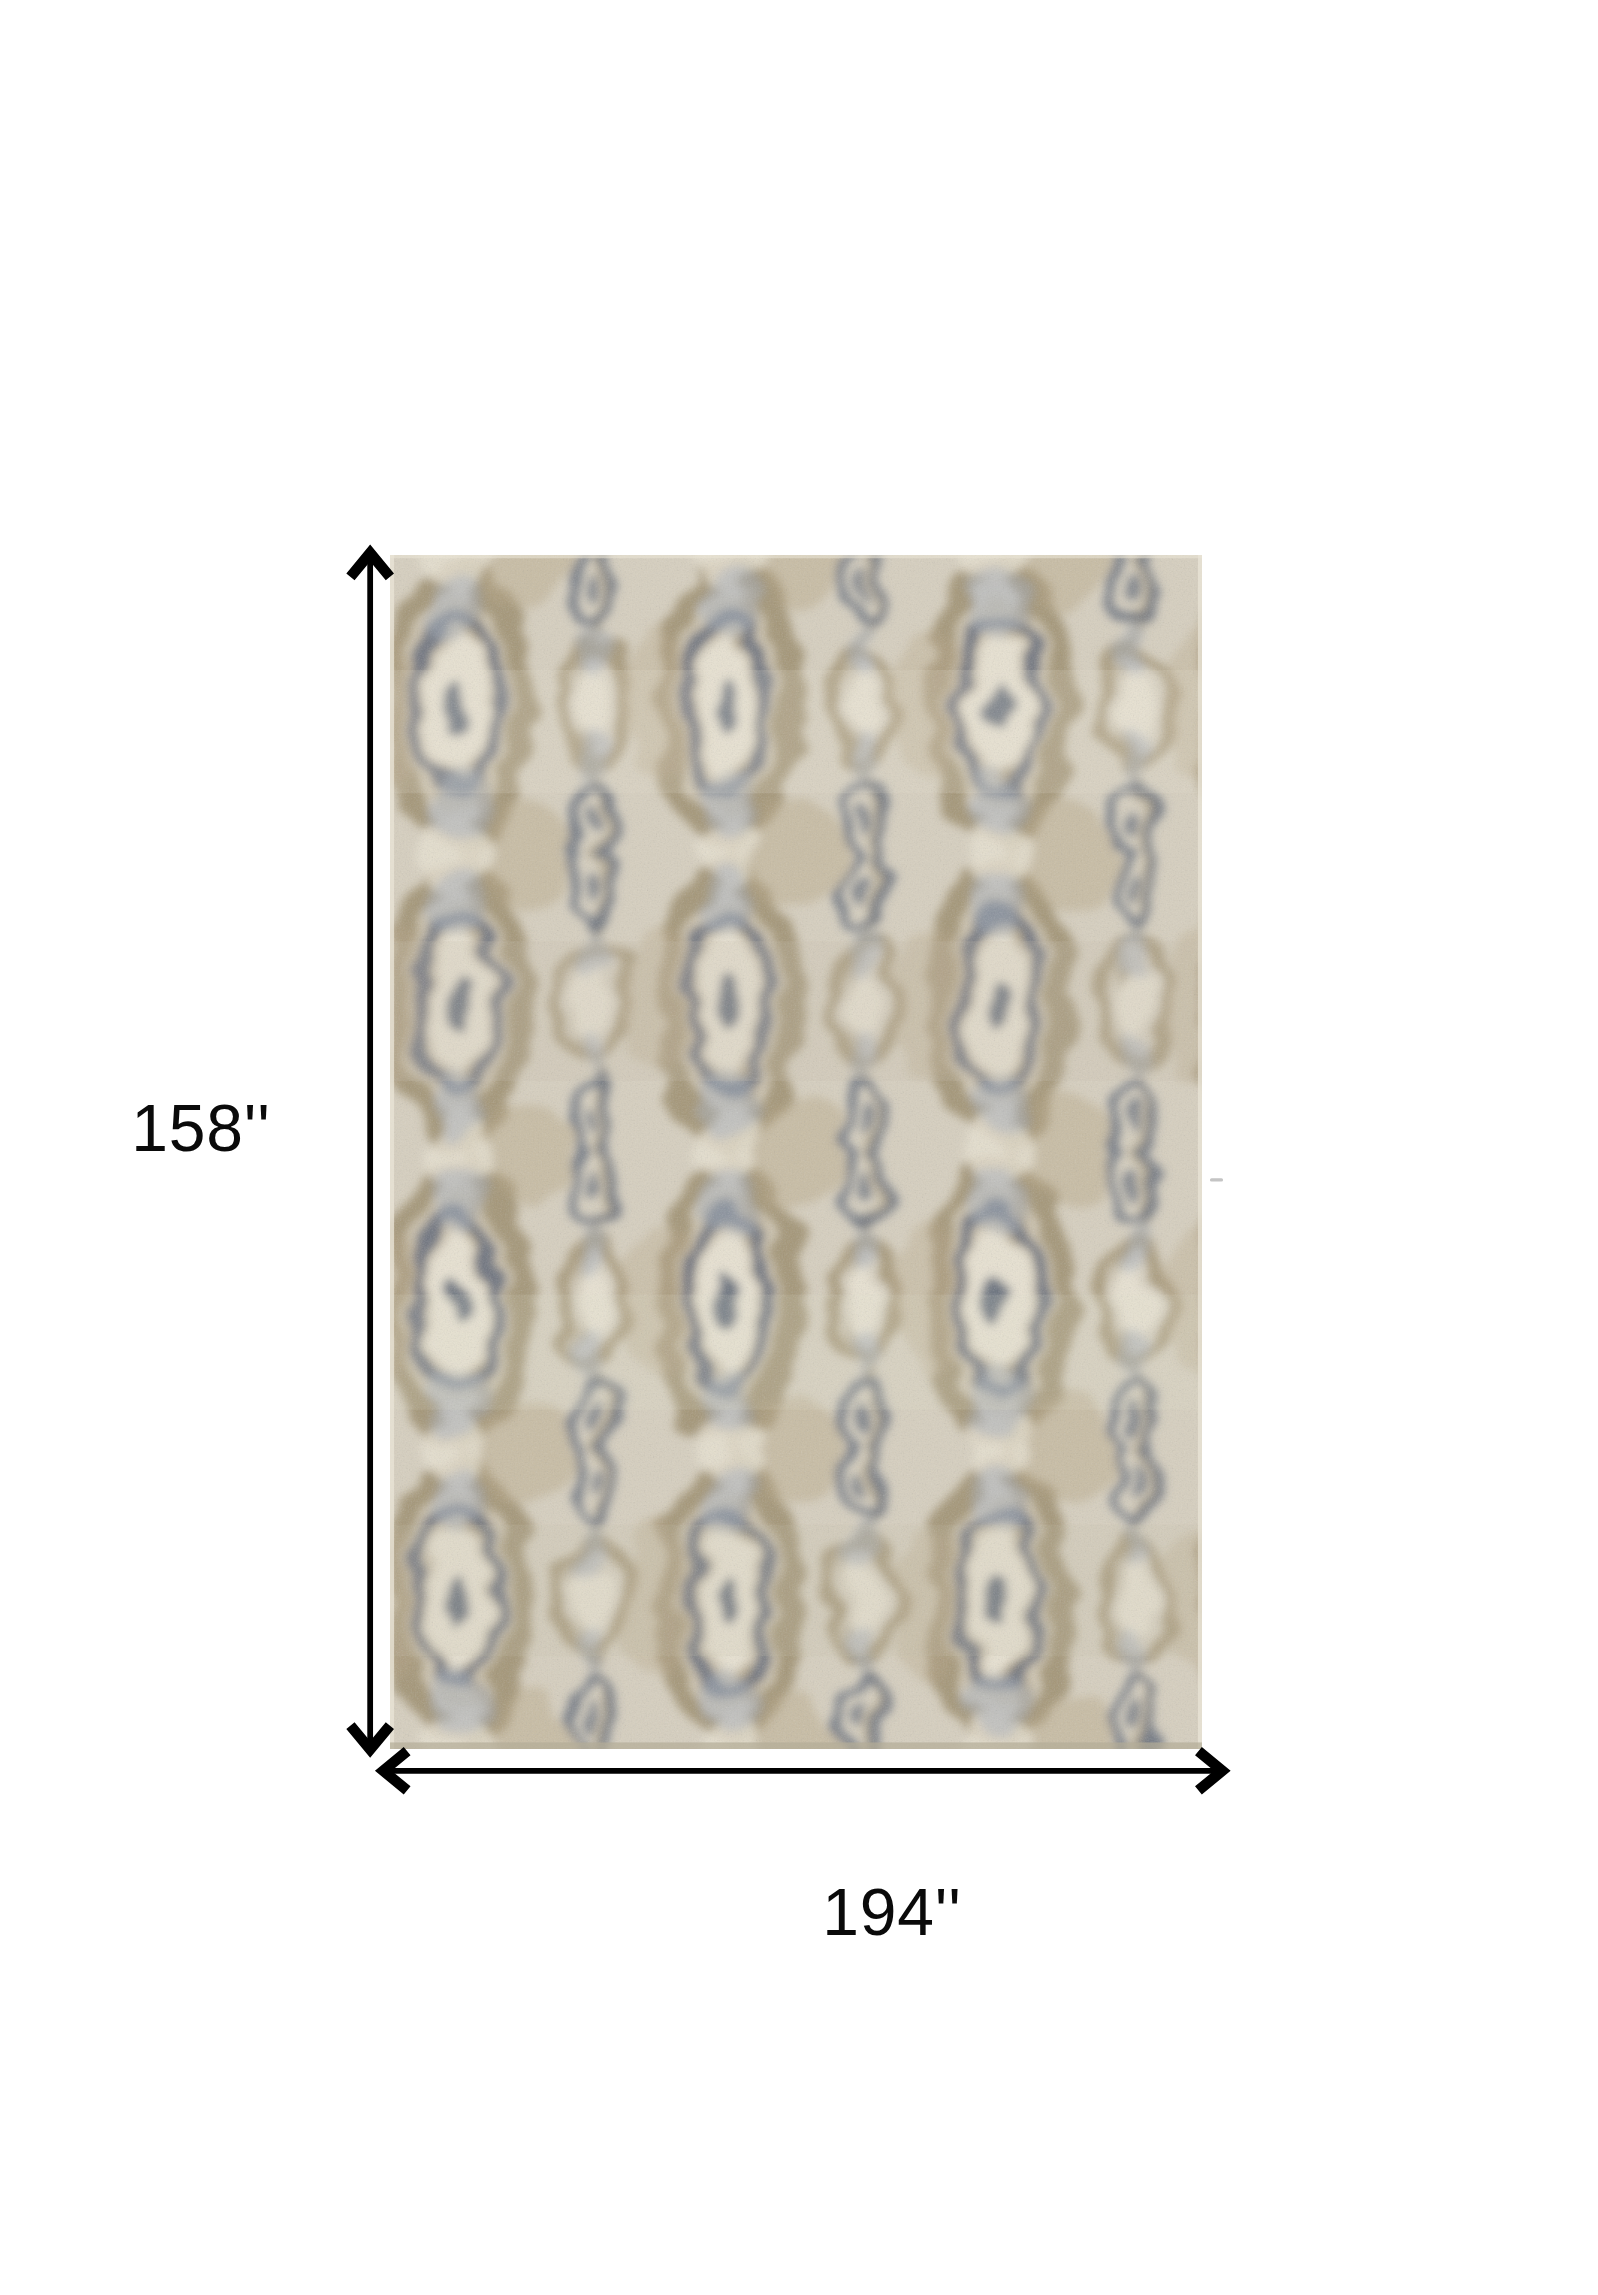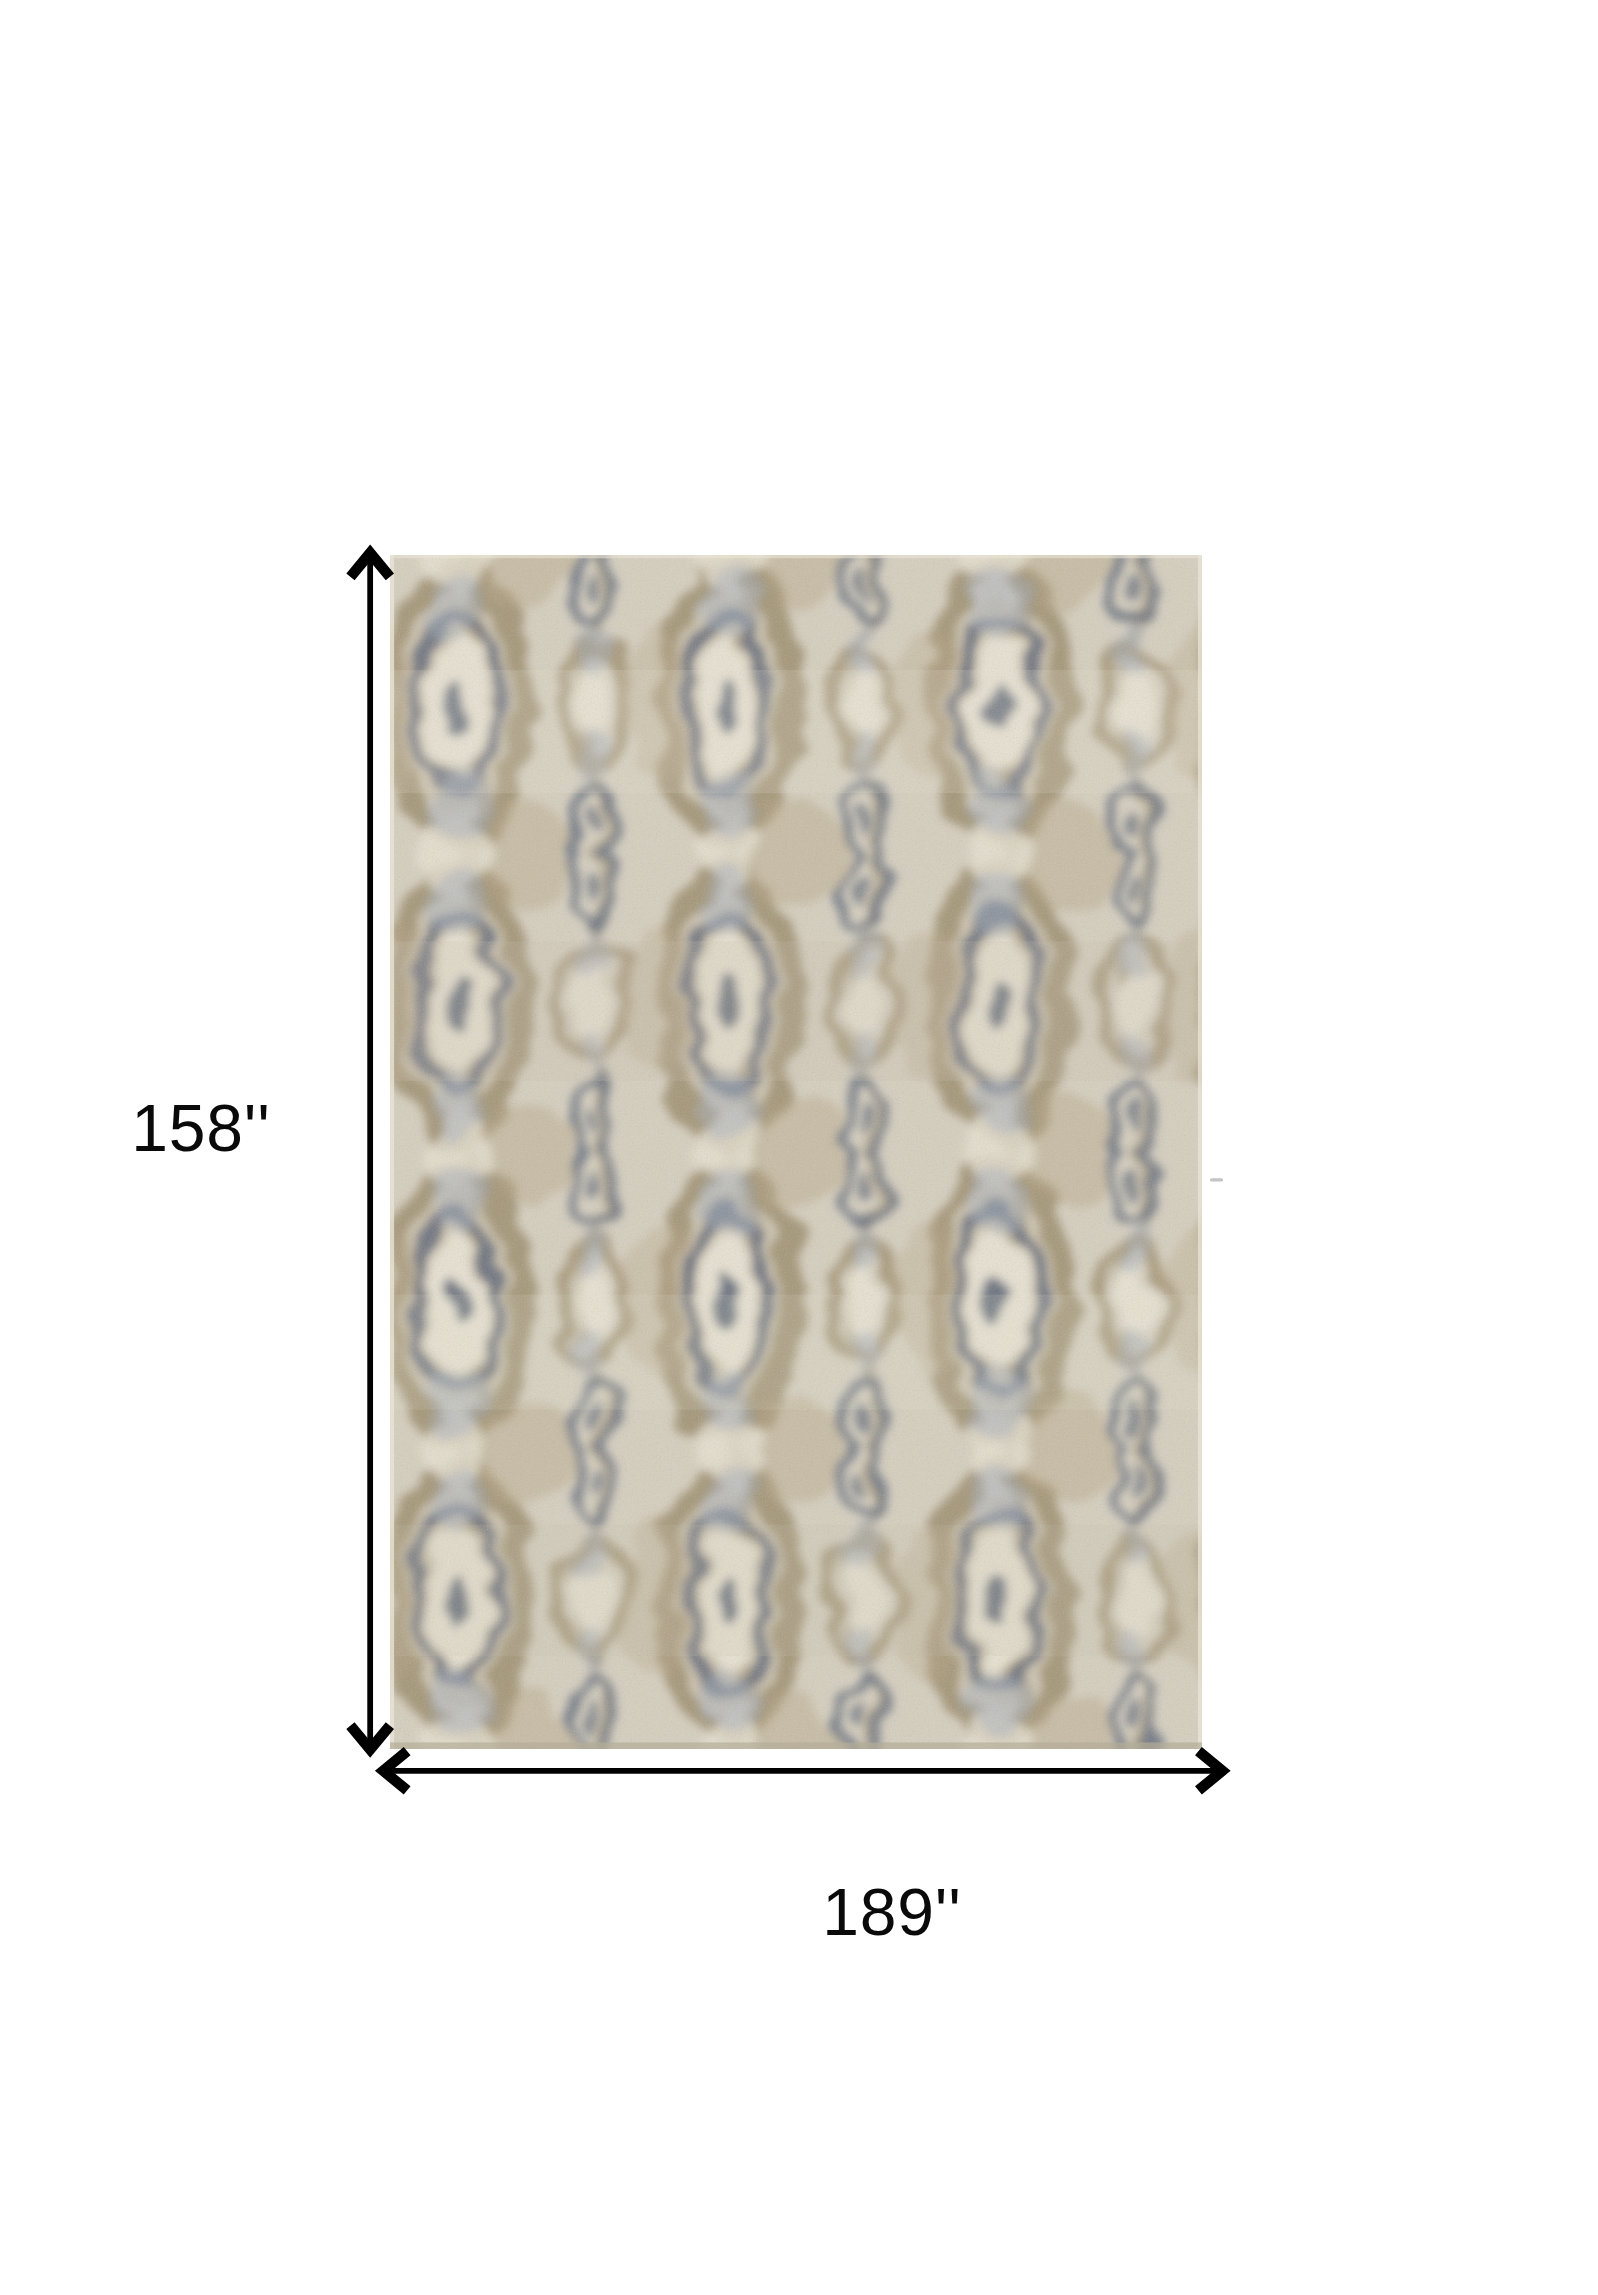--- a/index.html
+++ b/index.html
@@ -133,16 +133,16 @@
     </g>
     <g stroke="#000000" fill="none">
       <line x1="471" y1="2155" x2="1482" y2="2155" stroke-width="7"></line>
       <path d="M495,2131 L466,2155 L495,2179" stroke-width="13"></path>
       <path d="M1458,2131 L1487,2155 L1458,2179" stroke-width="13"></path>
     </g>
     <rect x="1472" y="1434" width="16" height="4" rx="2" fill="#c4c4c4"></rect>
   </svg>
 
   <div class="dim-label height">158''</div>
-  <div class="dim-label width">189''</div>
+  <div class="dim-label width">194''</div>
 
 </div>
 
 
 </body></html>

